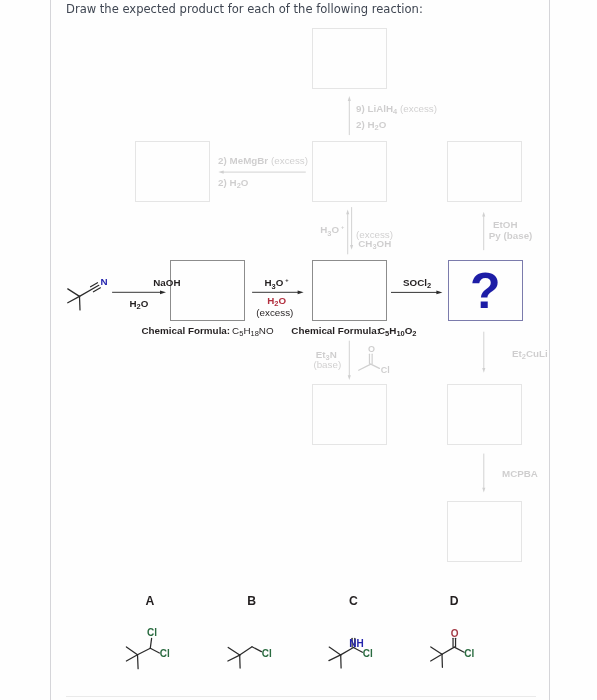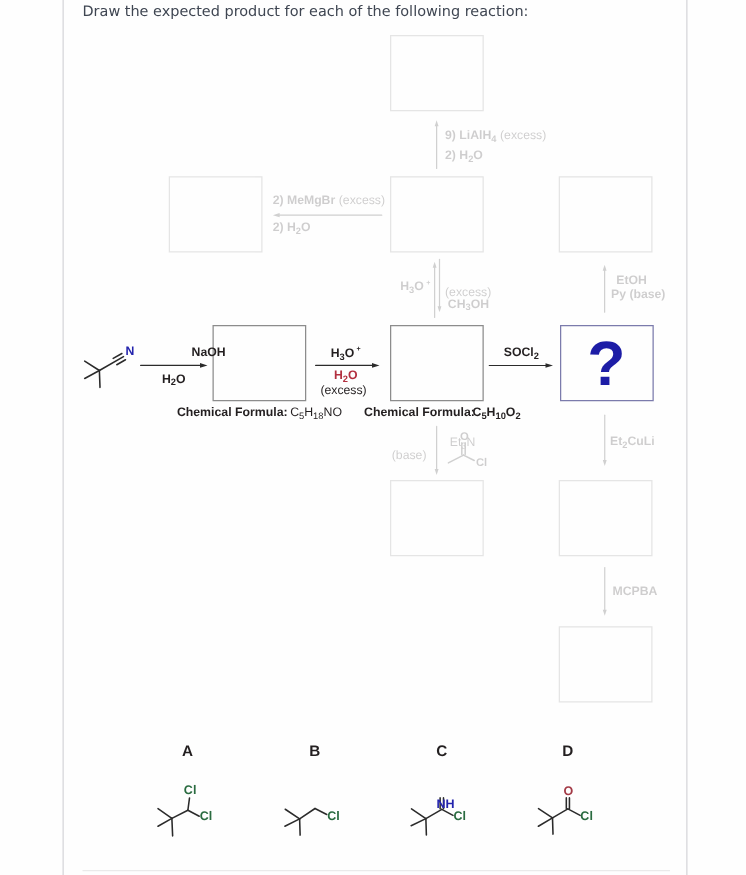--- a/index.html
+++ b/index.html
@@ -120,24 +120,24 @@
   <div class="t" style="left:271.02px;top:156.0px;font-size:9.8px;font-weight:400;"><span>(excess)</span></div>
   <div class="t" style="left:218.12px;top:178.0px;font-size:9.8px;font-weight:700;"><span>2) H</span><sub>2</sub><span>O</span></div>
   <div class="t" style="left:356.02px;top:104.0px;font-size:9.8px;font-weight:700;"><span>9) LiAlH</span><sub>4</sub></div>
   <div class="t" style="left:400.02px;top:104.0px;font-size:9.8px;font-weight:400;"><span>(excess)</span></div>
   <div class="t" style="left:356.02px;top:120.0px;font-size:9.8px;font-weight:700;"><span>2) H</span><sub>2</sub><span>O</span></div>
   <div class="t" style="left:320.21px;top:225.0px;font-size:9.8px;font-weight:700;"><span>H</span><sub>3</sub><span>O</span><sup>+</sup></div>
   <div class="t" style="left:358.31px;top:219.0px;font-size:9.8px;font-weight:700;margin-top:20px;"><span>CH</span><sub>3</sub><span>OH</span></div>
   <div class="t" style="left:356.02px;top:230.0px;font-size:9.8px;font-weight:400;"><span>(excess)</span></div>
   <div class="t" style="left:493px;top:220.0px;font-size:9.8px;font-weight:700;"><span>EtOH</span></div>
   <div class="t" style="left:488.81px;top:231.0px;font-size:9.8px;font-weight:700;"><span>Py (base)</span></div>
-  <div class="t" style="left:315.82px;top:350.0px;font-size:9.8px;font-weight:400;margin-left:44px;"><span>Et</span><sub>3</sub><span>N</span></div>
+  <div class="t" style="left:315.82px;top:350.0px;font-size:9.8px;font-weight:700;"><span>Et</span><sub>3</sub><span>N</span></div>
   <div class="t" style="left:313.42px;top:360.0px;font-size:9.8px;font-weight:400;"><span>(base)</span></div>
-  <div class="t" style="left:468px;top:349.0px;font-size:9.8px;font-weight:700;padding-left:20px;"><span>Et</span><sub>2</sub><span>CuLi</span></div>
-  <div class="t" style="left:490px;top:469.0px;font-size:9.8px;font-weight:700;"><span>MCPBA</span></div>
+  <div class="t" style="left:492px;top:349.0px;font-size:9.8px;font-weight:700;padding-left:20px;"><span>Et</span><sub>2</sub><span>CuLi</span></div>
+  <div class="t" style="left:502px;top:469.0px;font-size:9.8px;font-weight:700;"><span>MCPBA</span></div>
   <div class="atom" style="left:367.95px;top:345.0px;font-size:9px;font-weight:700;"><span>O</span></div>
   <div class="atom" style="left:380.75px;top:366.0px;font-size:9px;font-weight:700;"><span>Cl</span></div>
   </div>
   <svg width="597" height="700" viewBox="0 0 597 700">
    <g stroke="#2b2b2b" fill="none" stroke-width="1.25" stroke-linecap="round">
     <g>
       <path d="M137.50,654.70 L126.40,646.90"></path>
       <path d="M137.50,654.70 L126.40,661.00"></path>
       <path d="M137.50,654.70 L138.10,668.70"></path>
       <path d="M137.50,654.70 L150.30,648.20"></path>

